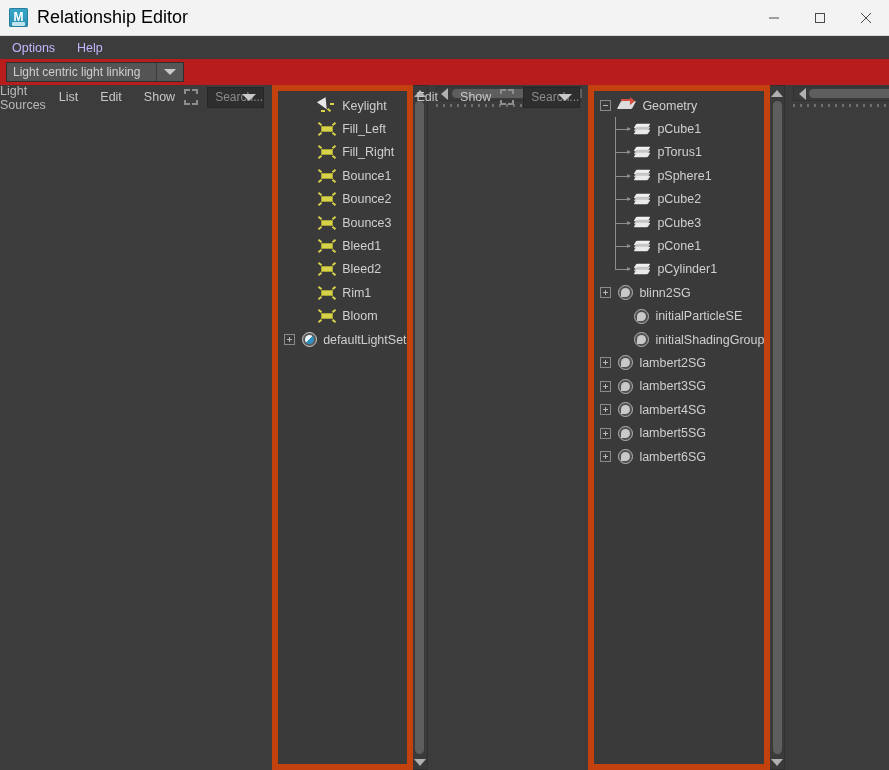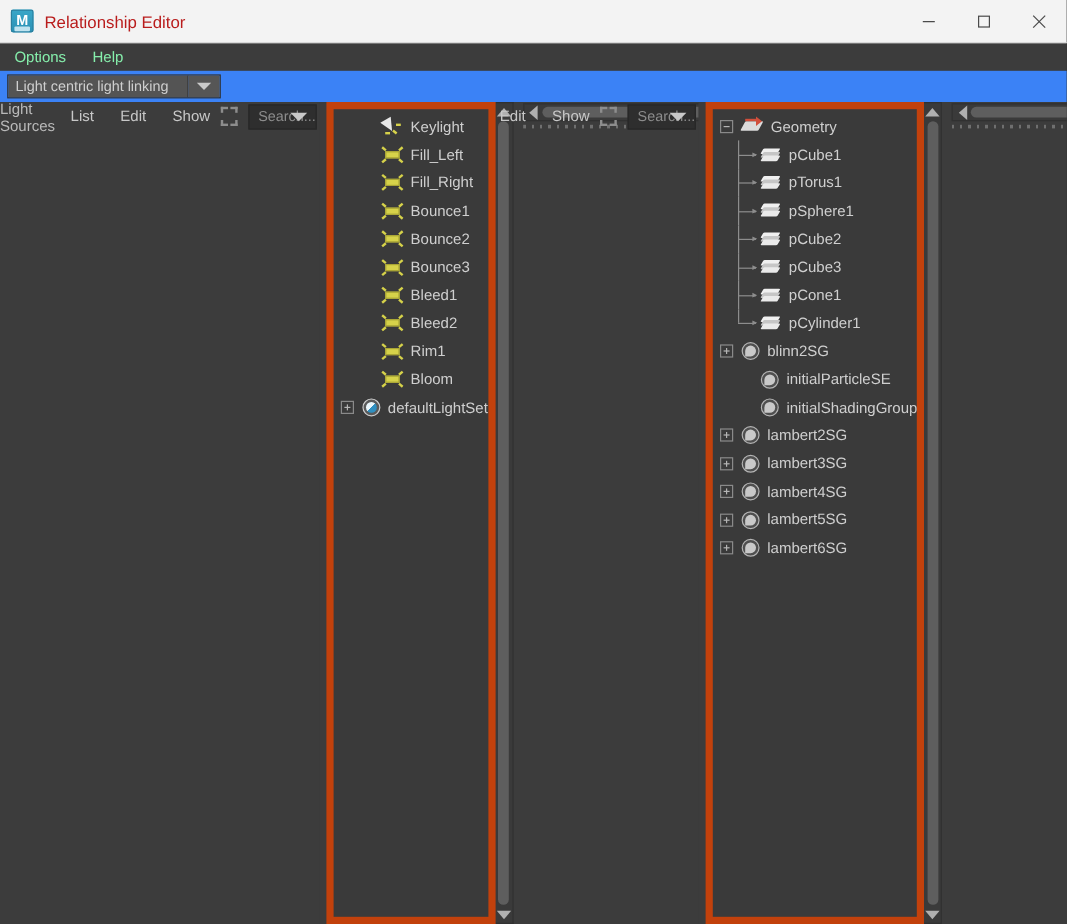--- a/index.html
+++ b/index.html
@@ -47,22 +47,22 @@
     margin-top: -2px;
   }
   .app-icon .base {
     position: absolute;
     bottom: 1px; left: 3px; right: 3px;
     height: 4px;
     background: #bfe3ef;
     border-radius: 1px;
   }
   .title-text {
-    font-size: 14px;
-    color: #b91c1c;
+    font-size: 18px;
+    color: #000000;
     text-align: center;
   }
   .win-controls {
     position: absolute;
     right: 0; top: 0;
     height: 36px;
     display: flex;
   }
   .win-btn {
     width: 46px; height: 36px;
@@ -76,30 +76,30 @@
     height: 23px;
     flex: 0 0 23px;
     display: flex;
     align-items: center;
     background: #3c3c3c;
     padding-left: 12px;
     gap: 22px;
   }
   .menubar .mi {
     font-size: 12.5px;
-    color: #86efac;
+    color: #c4b5fd;
   }
 
   
   .moderow {
     flex: 0 0 26px;
     height: 26px;
     display: flex;
     align-items: center;
-    background: #3b82f6;
+    background: #b91c1c;
     padding-left: 6px;
   }
   .combo {
     display: flex;
     height: 20px;
     border: 1px solid #2e2e2e;
   }
   .combo .field {
     width: 150px;
     background: #545454;

